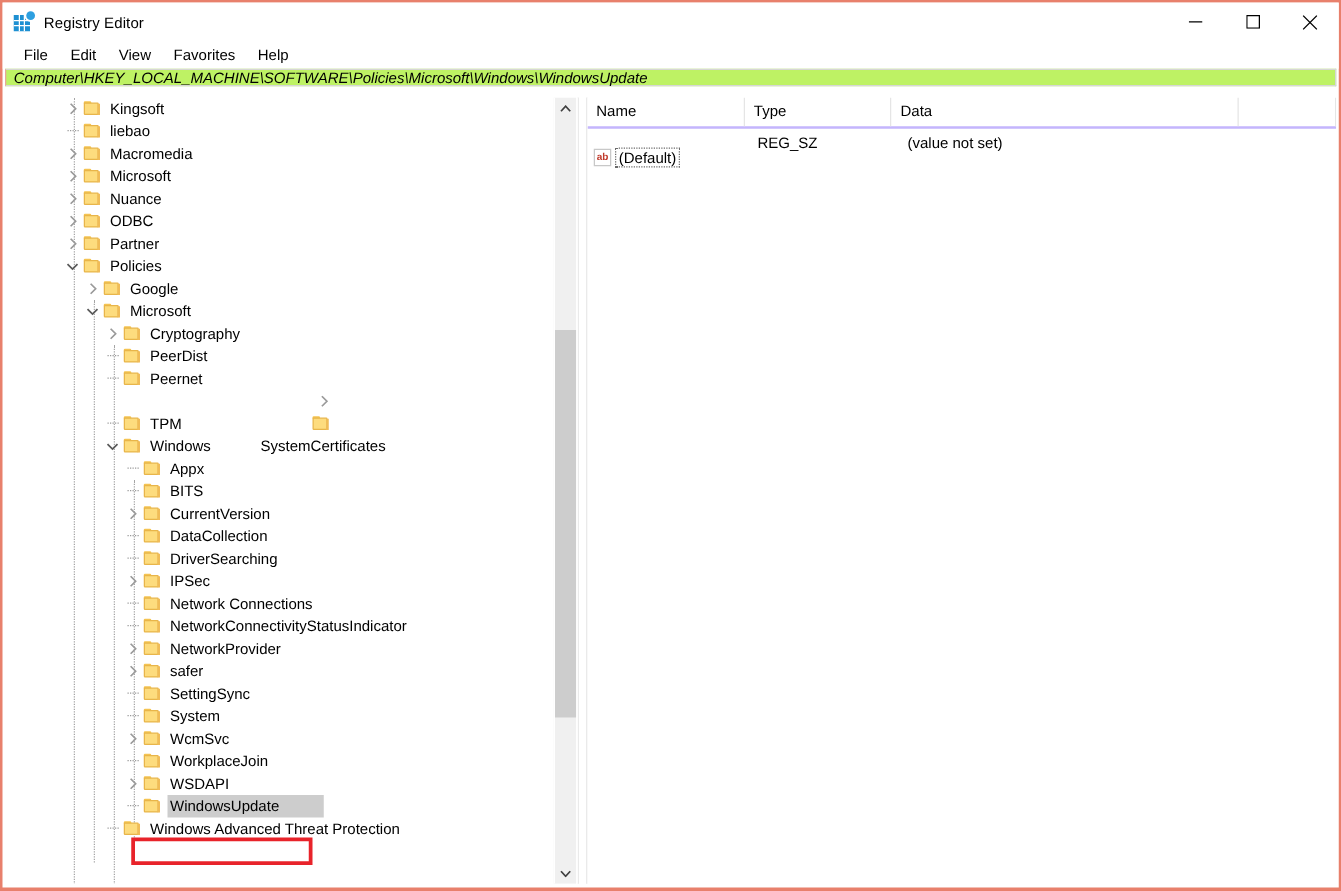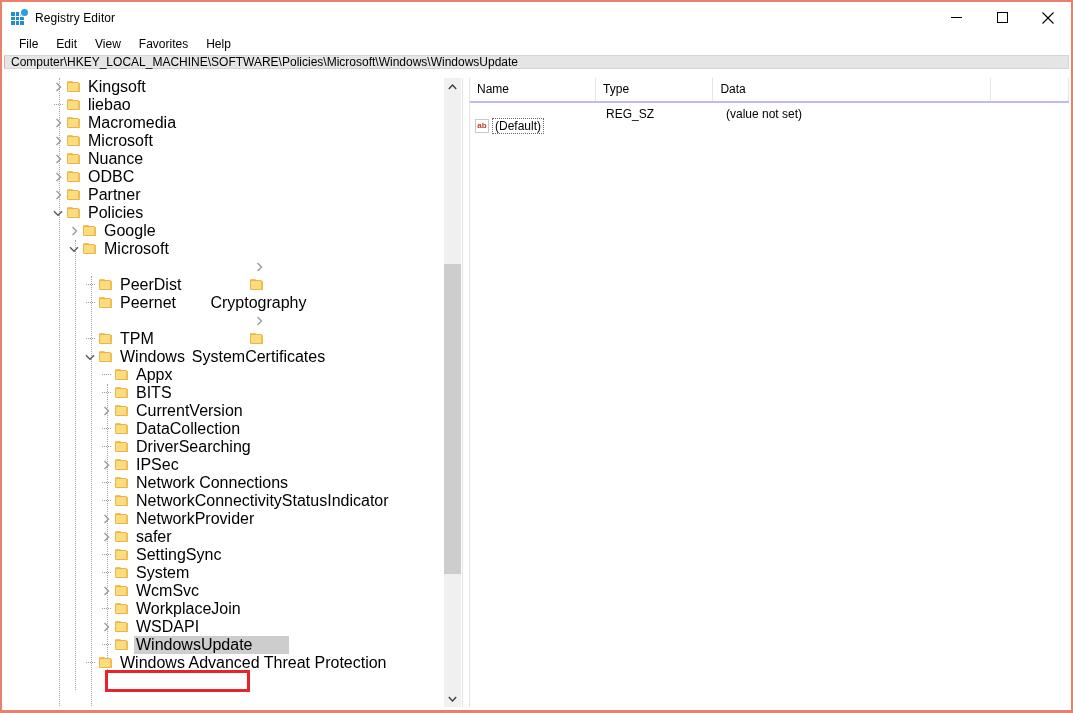--- a/index.html
+++ b/index.html
@@ -91,24 +91,25 @@
     padding: 2px 9px;
     line-height: 16px;
   }
 
   
   #addressbar {
     height: 14px;
     margin: 0 2px;
     border: 1px solid #d6d6d6;
     border-left: 1px solid #e8a89a;
-    background: #e5e5e5;
+    background: #bef264;
     display: flex;
     align-items: center;
     box-sizing: border-box;
+    font-style: italic;
   }
   #address-text {
     font-size: 12px;
     color: #000000;
     padding-left: 6px;
     white-space: nowrap;
   }
 
   
   #content {
@@ -138,21 +139,21 @@
     overflow: hidden;
   }
   .trow {
     position: relative;
     height: 18px;
     display: flex;
     align-items: center;
     white-space: nowrap;
   }
   .trow .label {
-    font-size: 16px;
+    font-size: 12px;
     color: #000000;
     line-height: 18px;
     padding: 0 3px 0 2px;
   }
   .trow.selected .label {
     background: #cdcdcd;
     padding-right: 36px;
   }
   .twisty {
     width: 16px;
@@ -509,21 +510,21 @@
                 <path d="M1 1.3 L5 5.3 L9 1.3" fill="none" stroke="#5a5a5a" stroke-width="1.4"></path>
               </svg>
             </div>
             <div class="folder">
               <div class="tabtop"></div>
               <div class="body"></div>
               <div class="spine"></div>
             </div>
             <span class="label">Microsoft</span>
           </div>
-          <div class="trow" style="padding-left: 78px; flex-direction: column;">
+          <div class="trow" style="padding-left: 78px;">
             <div class="twisty">
               <svg width="7" height="10" viewBox="0 0 7 10">
                 <path d="M1.5 1 L5.5 5 L1.5 9" fill="none" stroke="#9a9a9a" stroke-width="1.4"></path>
               </svg>
             </div>
             <div class="folder">
               <div class="tabtop"></div>
               <div class="body"></div>
               <div class="spine"></div>
             </div>

